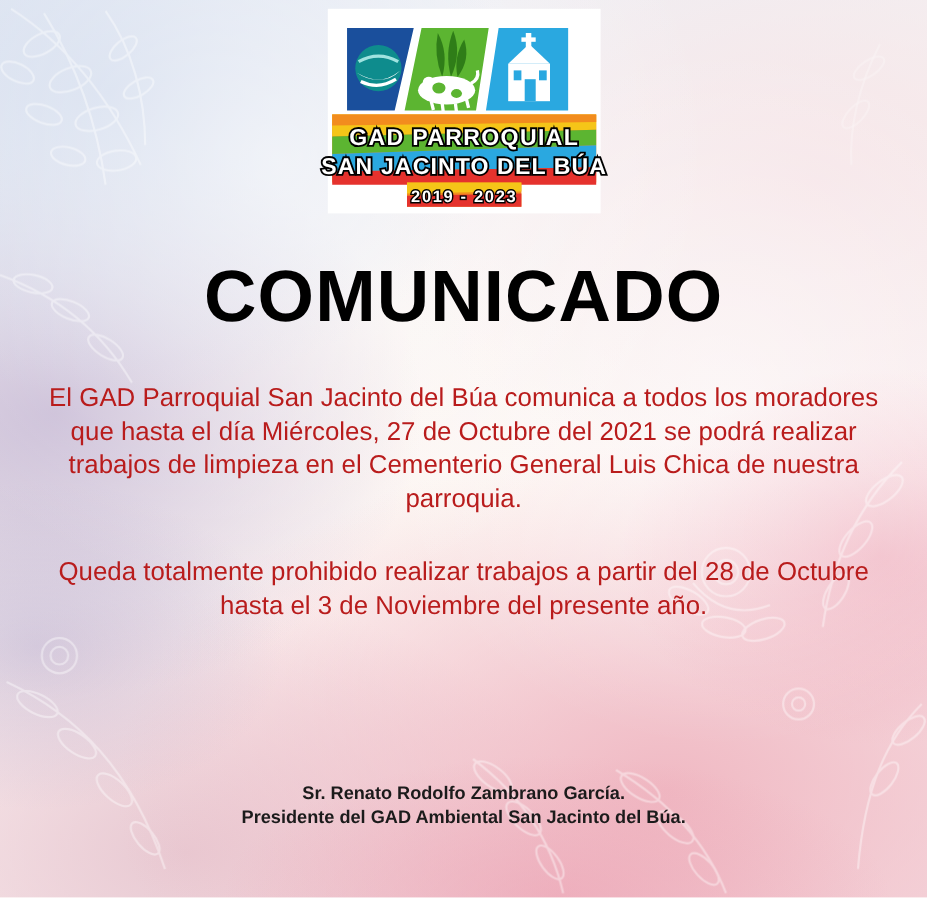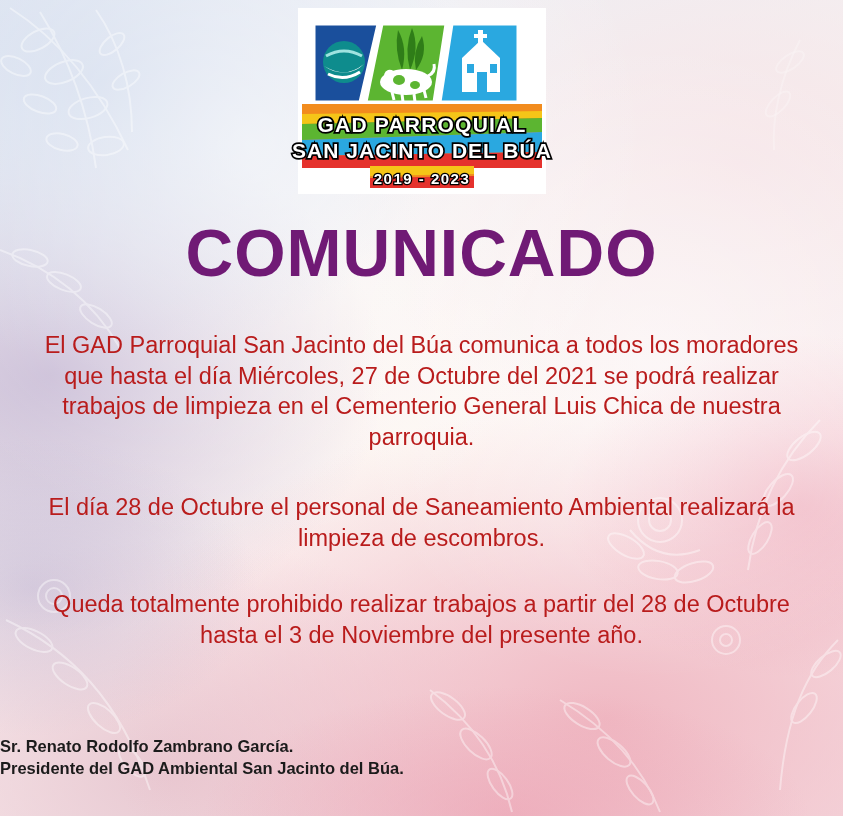--- a/index.html
+++ b/index.html
@@ -70,26 +70,26 @@
   .logo-block {
     margin-top: 6px;
     width: 272px;
     height: 190px;
     position: relative;
   }
   .logo-svg { display: block; width: 272px; height: 190px; }
 
   
   .title {
-    margin-top: 24px;
+    margin-top: 40px;
     font-size: 66px;
     line-height: 1;
     font-weight: bold;
     letter-spacing: 1px;
-    color: #701a75;
+    color: #000000;
     font-family: "Liberation Sans", sans-serif;
   }
 
   
   .body-text {
     margin-top: 44px;
     width: 790px;
     text-align: center;
     color: #b91c1c;
   }
@@ -101,22 +101,22 @@
     font-family: "Liberation Sans", sans-serif;
   }
   .para.p2 { margin-top: 40px; width: 760px; }
   .para.p3 { margin-top: 36px; width: 760px; }
 
   
   .signature {
     position: absolute;
     left: 0;
     right: 0;
-    top: 735px;
-    text-align: left;
+    top: 710px;
+    text-align: center;
     color: #1b1b1b;
   }
   .sig-line {
     font-size: 16.5px;
     font-weight: bold;
     line-height: 1.35;
   }
 </style>
 </head>
 <body>
@@ -258,21 +258,20 @@
           <path d="M84 172 L188 170 L188 182 L84 182 Z" fill="#e5322d"></path>
           <text x="136" y="178" text-anchor="middle" font-family="Liberation Sans, sans-serif" font-size="15" font-weight="bold" fill="#ffffff" stroke="#000000" stroke-width="2.6" paint-order="stroke" letter-spacing="1.5">2019 - 2023</text>
         </g>
       </svg>
     </div>
 
     <div class="title">COMUNICADO</div>
 
     <div class="body-text">
       <p class="para p1">El GAD Parroquial San Jacinto del Búa comunica a todos los moradores que hasta el día Miércoles, 27 de Octubre del 2021 se podrá realizar trabajos de limpieza en el Cementerio General Luis Chica de nuestra parroquia.</p>
-      <p class="para p2">El día 28 de Octubre el personal de Saneamiento Ambiental realizará la limpieza de escombros.</p>
       <p class="para p3">Queda totalmente prohibido realizar trabajos a partir del 28 de Octubre hasta el 3 de Noviembre del presente año.</p>
     </div>
 
     <div class="signature">
       <div class="sig-line">Sr. Renato Rodolfo Zambrano García.</div>
       <div class="sig-line">Presidente del GAD Ambiental San Jacinto del Búa.</div>
     </div>
 
   </div>
 </div>

